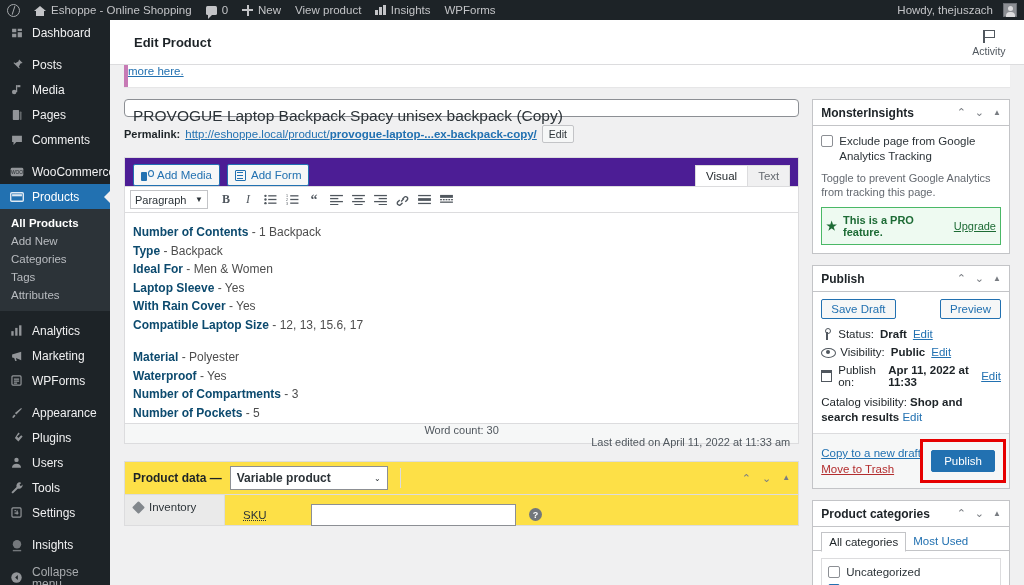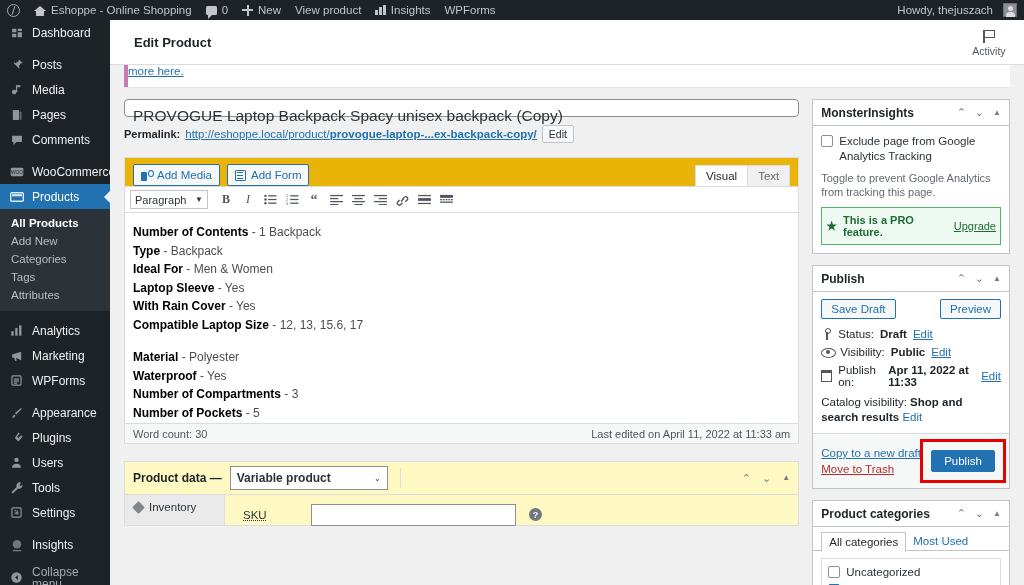--- a/index.html
+++ b/index.html
@@ -147,21 +147,21 @@
   #permalink-row .pl-url{ color:#2271b1; text-decoration:underline; }
   #permalink-row .pl-url b{ font-weight:bold; }
   #edit-slug-btn{
     border:1px solid #c3c4c7; background:#f6f7f7; color:#2c3338;
     font-size:10.5px; padding:1px 6px; border-radius:2px; line-height:14px;
   }
 
   
   #editor-wrap{ margin-top:14px; background:#fff; border:1px solid #dcdcde; }
   #media-row{
-    background:#eab308; border-bottom:1px solid #dcdcde; padding:6px 8px 0 8px;
+    background:#4c1d95; border-bottom:1px solid #dcdcde; padding:6px 8px 0 8px;
     display:flex; align-items:flex-end; gap:7px; height:29px;
   }
   .btn-light{
     display:inline-flex; align-items:center; gap:5px;
     border:1px solid #2271b1; color:#2271b1; background:#f6f7f7;
     font-size:11.5px; padding:2px 7px; border-radius:2px; height:22px;
   }
   .ico-media{ width:11px;height:11px;position:relative;display:inline-block;}
   .ico-media::before{content:"";position:absolute;left:0;top:2px;width:6px;height:9px;background:#2271b1;border-radius:1px;}
   .ico-media::after{content:"";position:absolute;left:7px;top:0;width:4px;height:5px;border:1.5px solid #2271b1;border-radius:50%;}
@@ -184,31 +184,31 @@
     justify-content:space-between; padding:0 4px; margin-right:8px;
   }
   .tb-btn{
     width:20px;height:20px;display:flex;align-items:center;justify-content:center;
     color:#50575e; font-size:12px; margin-right:2px;
   }
   .tb-btn svg{ display:block; }
 
   #editor-body{ height:210px; padding:10px 8px 0 8px; background:#fff; }
   .spec-line{ font-size:12px; color:#4d4d4d; line-height:18.5px; }
-  .spec-line b{ color:#000000; }
+  .spec-line b{ color:#0c4a6e; }
   .spec-gap{ height:14px; }
 
   #editor-foot{
     border-top:1px solid #dcdcde; background:#f6f7f7; height:20px;
-    display:flex; align-items:center; padding:0 8px; font-size:11px; color:#50575e;
+    display:flex; align-items:center; padding:0 8px; font-size:11px; color:#50575e;flex-direction:column;
   }
   #editor-foot .right{ margin-left:auto; }
 
   
-  #productdata{ margin-top:17px; background:#fef9c3; border:1px solid #dcdcde; }
+  #productdata{ margin-top:17px; background:#fde047; border:1px solid #dcdcde; }
   #pd-head{
     height:33px; display:flex; align-items:center; padding:0 8px; gap:8px;
     border-bottom:1px solid #dcdcde;
   }
   #pd-head .pd-title{ font-size:12px; font-weight:bold; color:#1d2327; }
   #pd-select{
     width:158px;height:24px;border:1px solid #8c8f94;background:#fff;
     display:flex;align-items:center;justify-content:space-between;
     padding:0 6px; font-size:12px; font-weight:bold; color:#2c3338;
   }

